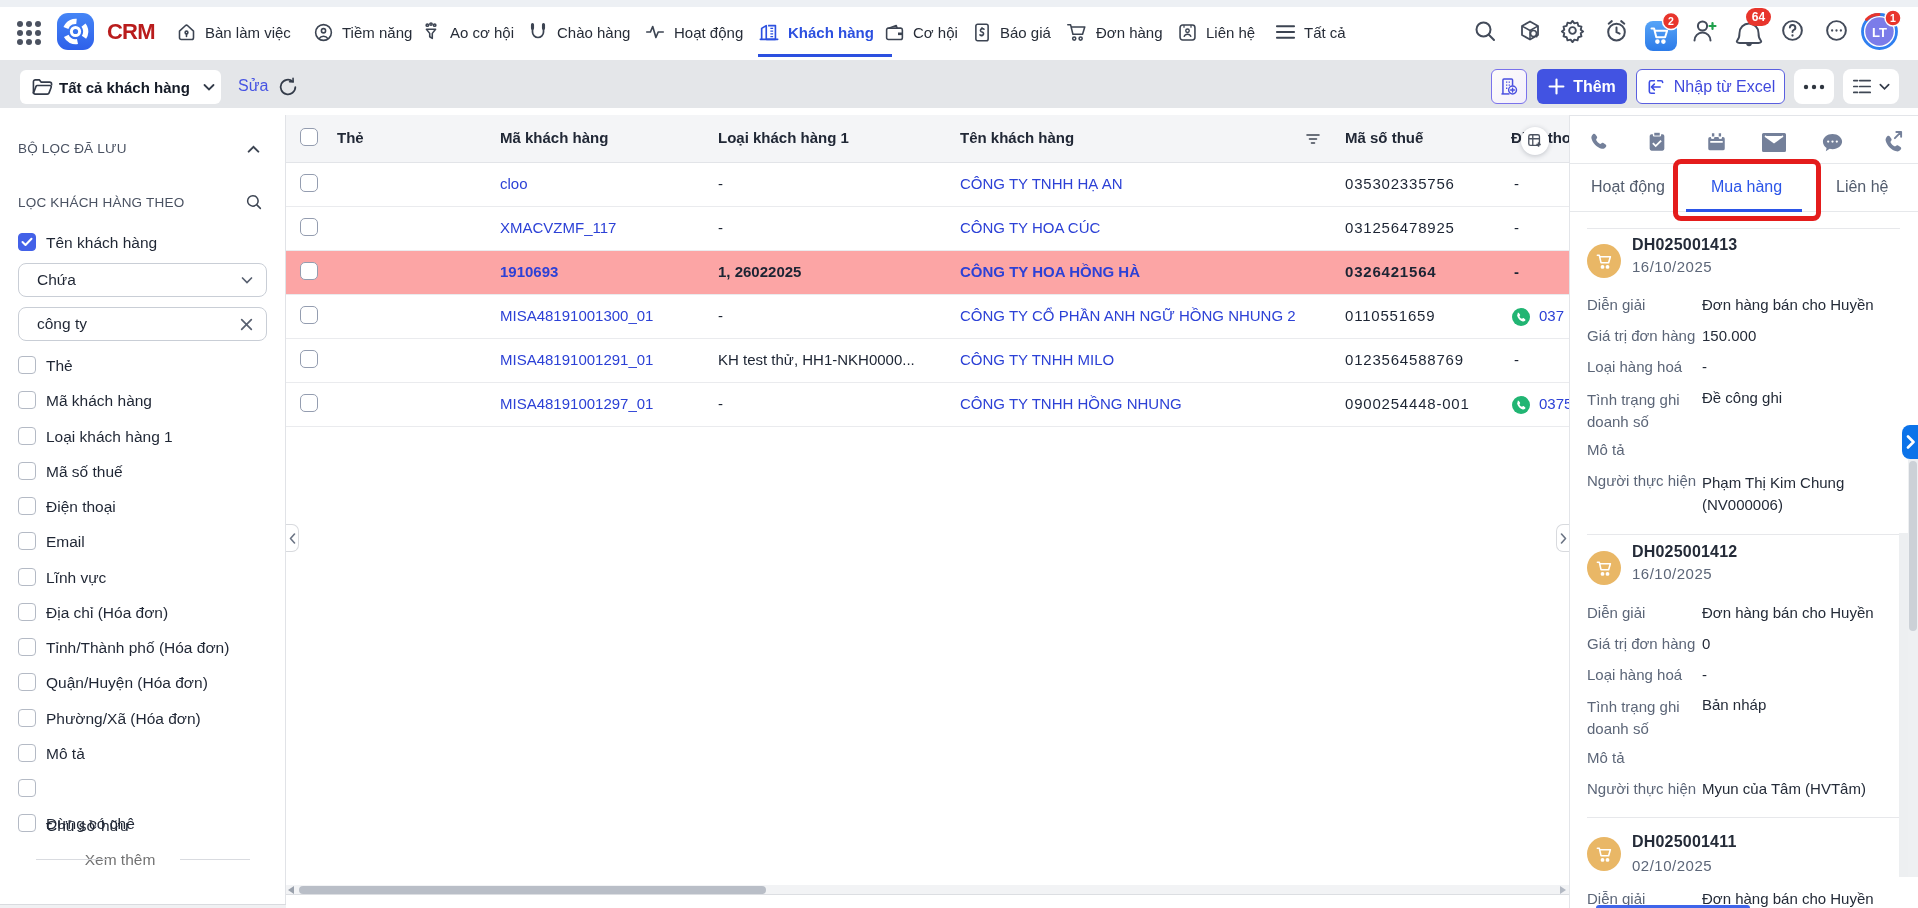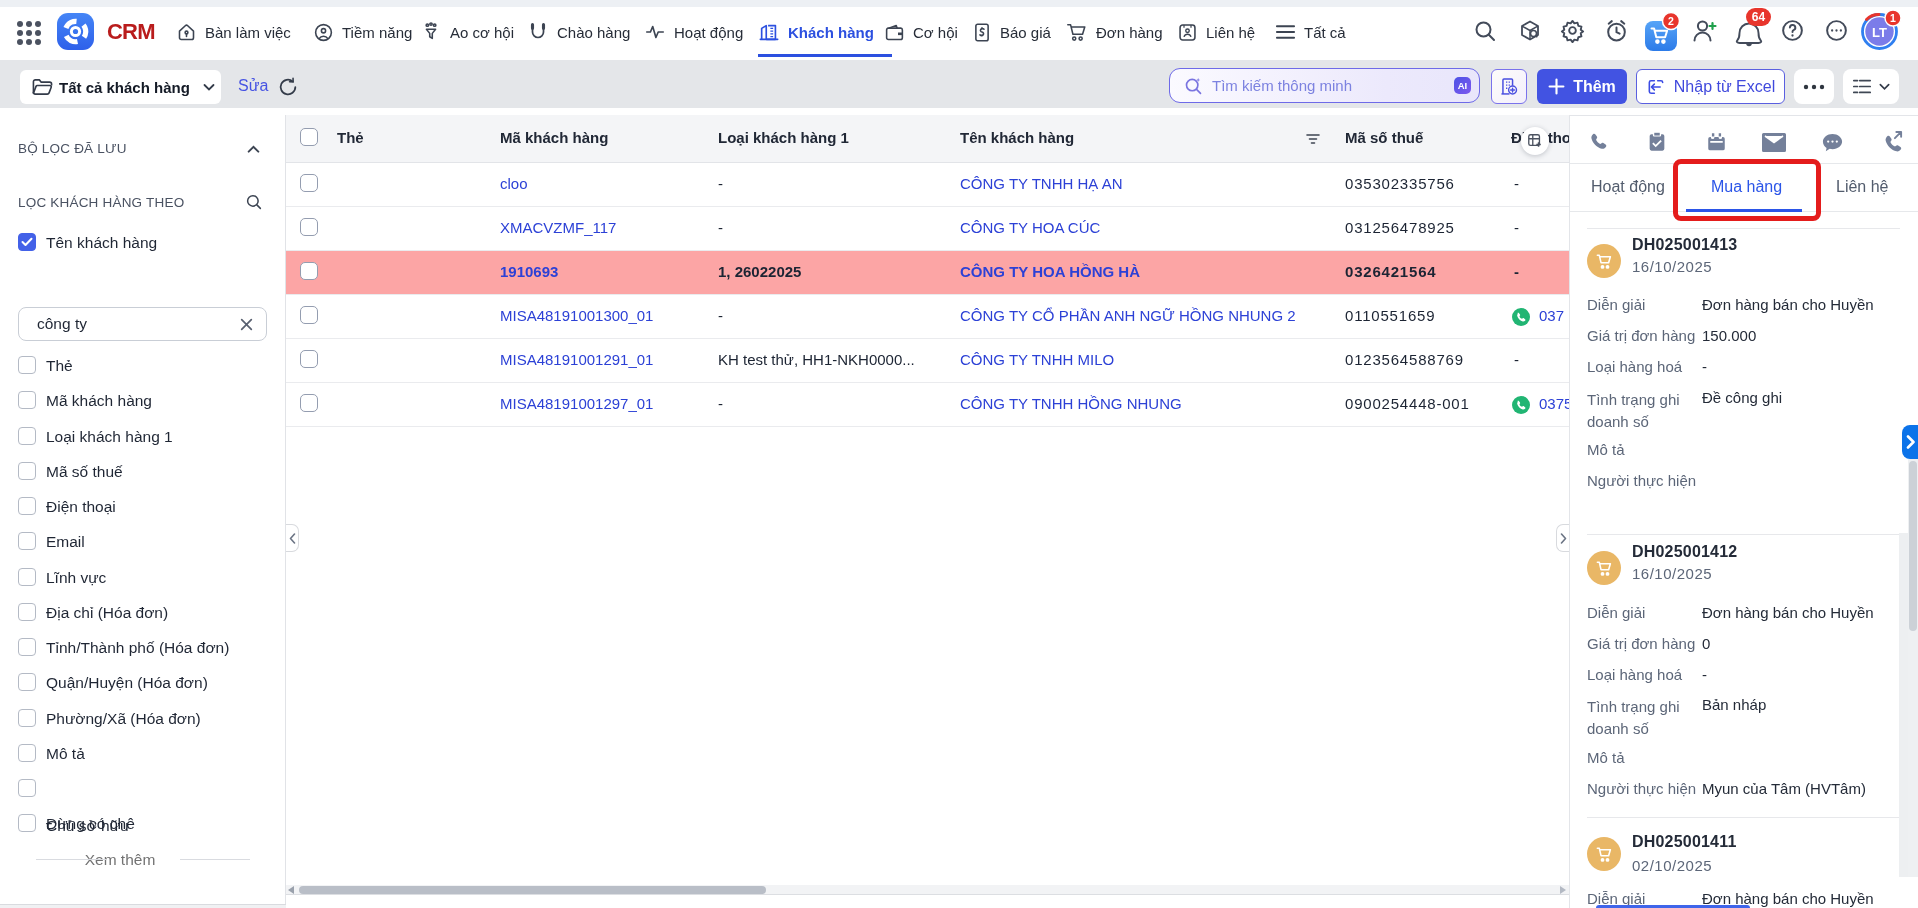--- a/index.html
+++ b/index.html
@@ -281,29 +281,20 @@
     <b>Tất cả khách hàng</b>
     <svg width="14" height="14" viewBox="0 0 14 14" fill="none" stroke="#333b49" stroke-width="1.8" stroke-linecap="round" style="margin-left:6px">
           <path d="M2.5 5 7 9.5 11.5 5"></path>
         </svg>
   </div>
   <div class="sua abs">Sửa</div>
   <svg class="abs" style="left:277px;top:16px" width="22" height="22" viewBox="0 0 24 24" fill="none" stroke="#333b49" stroke-width="1.9" stroke-linecap="round">
         <path d="M20 12 a8 8 0 1 1 -2.9 -6.2"></path>
         <path d="M17.5 2.5 17.6 6.4 13.7 6.3" stroke-width="1.7"></path>
       </svg>
-  <div id="searchbox" class="abs">
-    <svg width="21" height="21" viewBox="0 0 24 24" fill="none" stroke="#7a74e0" stroke-width="1.9" stroke-linecap="round">
-          <circle cx="10.5" cy="11.5" r="6.5"></circle>
-          <path d="M15.5 16.5 20 21"></path>
-          <path d="M17.3 3.2 17.9 5 19.7 5.6 17.9 6.2 17.3 8 16.7 6.2 14.9 5.6 16.7 5 Z" fill="#7a74e0" stroke="none"></path>
-        </svg>
-    <span class="ph">Tìm kiếm thông minh</span>
-    <div id="aibadge">AI</div>
-  </div>
   <div id="btn-bld" class="tbtn">
     <svg width="21" height="21" viewBox="0 0 24 24" fill="none" stroke="#4a4fe0" stroke-width="1.7" stroke-linejoin="round">
           <path d="M4.5 20.5 V4.5 a1.2 1.2 0 0 1 1.2 -1.2 h8.6 a1.2 1.2 0 0 1 1.2 1.2 V11"></path>
           <path d="M2.8 20.5 h9.2"></path>
           <path d="M8 7 h1.5 M11 7 h1.5 M8 10.5 h1.5 M11 10.5 h1.5 M8 14 h1.5" stroke-width="1.5"></path>
           <path d="M15.5 11.5 v0 a4.5 4.5 0 1 1 0 9 a4.5 4.5 0 0 1 0 -9 Z" stroke-width="1.6"></path>
           <path d="M15.5 13.8 v4.4 M13.3 16 h4.4" stroke-width="1.6" stroke-linecap="round"></path>
         </svg>
   </div>
   <div id="btn-them" class="tbtn">
@@ -344,20 +335,25 @@
       </svg>
   <div class="side-h" style="left:18px;top:80px">LỌC KHÁCH HÀNG THEO</div>
   <svg class="abs" style="left:245px;top:78px" width="18" height="18" viewBox="0 0 24 24" fill="none" stroke="#3c4452" stroke-width="2" stroke-linecap="round">
         <circle cx="10.5" cy="10.5" r="7"></circle>
         <path d="M15.8 15.8 L20.5 20.5"></path>
       </svg>
   <div class="cbx on" style="top:118px"><svg width="16" height="16" viewBox="0 0 16 16" style="margin:0 0 0 0">
           <path d="M3.5 8 6.5 11 12.5 4.8" fill="none" stroke="#fff" stroke-width="2" stroke-linecap="round" stroke-linejoin="round"></path>
         </svg></div>
   <div class="cblabel" style="top:119px">Tên khách hàng</div>
+  <div class="fld" style="top:148px">Chứa
+    <svg style="margin-left:auto" width="14" height="14" viewBox="0 0 14 14" fill="none" stroke="#586070" stroke-width="1.7" stroke-linecap="round">
+          <path d="M2.5 5 7 9.5 11.5 5"></path>
+        </svg>
+  </div>
   <div class="fld" style="top:192px">công ty
     <svg style="margin-left:auto" width="15" height="15" viewBox="0 0 14 14" fill="none" stroke="#586070" stroke-width="1.6" stroke-linecap="round">
           <path d="M2.5 2.5 11.5 11.5 M11.5 2.5 2.5 11.5"></path>
         </svg>
   </div>
   <div class="cbx" style="top:241px"></div>
       <div class="cblabel" style="top:242px">Thẻ</div>
   <div class="cbx" style="top:276px"></div>
       <div class="cblabel" style="top:277px">Mã khách hàng</div>
   <div class="cbx" style="top:312px"></div>
@@ -515,20 +511,21 @@
   <div class="plabel" style="top:180px">Diễn giải</div>
       <div class="pvalue" style="top:180px">Đơn hàng bán cho Huyền</div>
   <div class="plabel" style="top:211px">Giá trị đơn hàng</div>
       <div class="pvalue" style="top:211px">150.000</div>
   <div class="plabel" style="top:242px">Loại hàng hoá</div>
       <div class="pvalue" style="top:242px">-</div>
   <div class="plabel" style="top:273px;width:112px;line-height:22px">Tình trạng ghi doanh số</div>
       <div class="pvalue" style="top:273px">Đề công ghi</div>
   <div class="plabel" style="top:325px">Mô tả</div>
   <div class="plabel" style="top:356px">Người thực hiện</div>
+      <div class="pvalue" style="top:356px;line-height:22px">Phạm Thị Kim Chung (NV000006)</div>
 
   <div class="cdivider" style="top:418px"></div>
 
   <div class="cartcircle" style="top:435px">
         <svg width="19" height="19" viewBox="0 0 24 24" fill="none" stroke="#fff" stroke-width="2" stroke-linecap="round" stroke-linejoin="round">
           <path d="M3 4 h2.4 l2.2 9.5 h9.6 l2.2 -7.5 H7"></path>
           <circle cx="9.5" cy="18.8" r="1.4" fill="#fff"></circle>
           <circle cx="15.8" cy="18.8" r="1.4" fill="#fff"></circle>
         </svg>
       </div>

